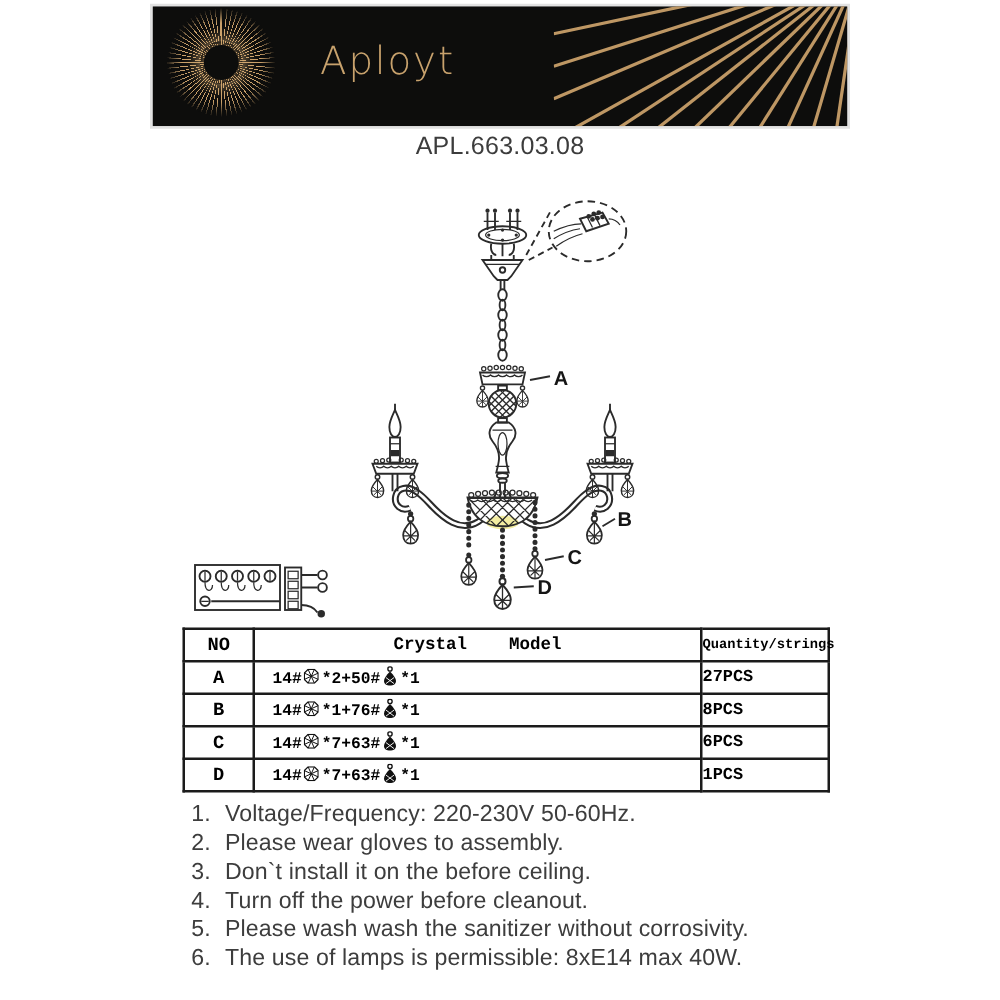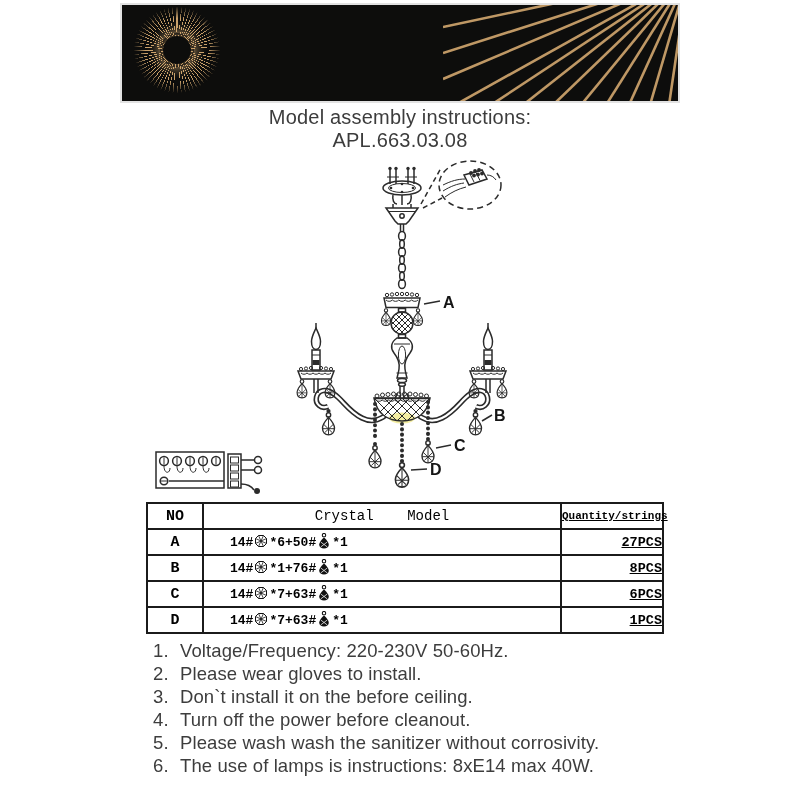--- a/index.html
+++ b/index.html
@@ -47,60 +47,60 @@
   .tube-i{stroke:#ffffff;fill:none;stroke-width:2.2;}
   .dlabel{font-family:"Liberation Sans",sans-serif;font-weight:bold;font-size:16px;fill:#151515;}
   
   .parts-table{
     position:absolute;left:146px;top:502px;width:518px;
     border-collapse:collapse;table-layout:fixed;
     font-family:"Liberation Mono","DejaVu Sans Mono",monospace;color:#000;
   }
   .parts-table td{border:2px solid #1b1b1b;padding:0;height:24px;vertical-align:middle;}
   .parts-table td.c-no{width:54px;text-align:center;font-size:15px;font-weight:700;}
-  .parts-table td.c-qty{width:100px;text-align:right;font-size:13.5px;font-weight:700;text-decoration:underline;}
-  td.h-model{text-align:center;font-size:14px;font-weight:400;white-space:pre;}
+  .parts-table td.c-qty{width:100px;text-align:left;font-size:13.5px;font-weight:700;}
+  td.h-model{text-align:center;font-size:14px;font-weight:700;white-space:pre;}
   td.h-qty{font-size:11px !important;}
-  .model-cell{display:flex;align-items:center;padding-left:26px;font-size:13px;font-weight:700;gap:1px;}
+  .model-cell{display:flex;align-items:center;padding-left:14px;font-size:13px;font-weight:700;gap:1px;}
   .model-cell svg{display:block;margin:0 1px 2px 1px;}
   
   .instructions{
     position:absolute;left:153px;top:639px;width:560px;
     color:#3d3d3d;font-size:18.5px;line-height:23px;font-weight:400;letter-spacing:.1px;
   }
   .li{display:flex;}
   .li .num{width:27px;flex:0 0 27px;}
   .li .txt{flex:1;}
 </style>
 </head>
 <body>
 
 <div class="banner">
   <div class="sunburst"></div>
+  <div class="brand-name">Aployt</div>
   <svg class="rays" width="235" height="96" viewBox="0 0 235 96">
     <g stroke="#c9a06a" stroke-width="2.6" opacity="0.95">
       <line x1="245" y1="-30" x2="0" y2="-2"></line>
       <line x1="245" y1="-30" x2="0" y2="22"></line>
       <line x1="245" y1="-30" x2="0" y2="48"></line>
       <line x1="245" y1="-30" x2="0" y2="74"></line>
       <line x1="245" y1="-30" x2="12" y2="100"></line>
       <line x1="245" y1="-30" x2="48" y2="100"></line>
       <line x1="245" y1="-30" x2="80" y2="100"></line>
       <line x1="245" y1="-30" x2="110" y2="100"></line>
       <line x1="245" y1="-30" x2="138" y2="100"></line>
       <line x1="245" y1="-30" x2="163" y2="100"></line>
       <line x1="245" y1="-30" x2="186" y2="100"></line>
       <line x1="245" y1="-30" x2="207" y2="100"></line>
       <line x1="245" y1="-30" x2="226" y2="100"></line>
     </g>
   </svg>
 </div>
 
 <div class="title-block">
-  <div>Model assembly instructions:</div>
   <div>APL.663.03.08</div>
 </div>
 
 <svg class="diagram" width="540" height="344" viewBox="0 0 540 344">
   <defs>
     <g id="g-drop">
       <circle class="ln" cx="0" cy="2" r="2.3"></circle>
       <path class="ln" d="M0,4.6 C-4.5,9.5 -6.3,12.5 -6.3,15.8 C-6.3,20.3 -3.6,23 0,23 C3.6,23 6.3,20.3 6.3,15.8 C6.3,12.5 4.5,9.5 0,4.6 Z"></path>
       <path class="lt" d="M-5,12 L3.8,20.5 M5,12 L-3.8,20.5 M0,4.6 L0,23 M-6,16.5 L6,16.5"></path>
     </g>
@@ -318,21 +318,21 @@
 
   <tr>
     <td class="c-no">A</td>
     <td>
           <div class="model-cell">
       <span>14#</span>
       <svg width="12" height="12" viewBox="0 0 12 12">
               <polygon points="3.5,0.5 8.5,0.5 11.5,3.5 11.5,8.5 8.5,11.5 3.5,11.5 0.5,8.5 0.5,3.5" fill="none" stroke="#111"></polygon>
               <path d="M3.5,0.5 L8.5,11.5 M8.5,0.5 L3.5,11.5 M0.5,3.5 L11.5,8.5 M11.5,3.5 L0.5,8.5" stroke="#111" stroke-width="0.8" fill="none"></path>
             </svg>
-      <span>*6+50#</span>
+      <span>*2+50#</span>
       <svg width="12" height="16" viewBox="0 0 11 15">
               <circle cx="5.5" cy="2" r="1.6" stroke="#111" fill="none"></circle>
               <path d="M5.5,4 C2.5,7 1,9.5 1,11 C1,13.2 3,14.5 5.5,14.5 C8,14.5 10,13.2 10,11 C10,9.5 8.5,7 5.5,4 Z" fill="#111"></path>
               <path d="M2.5,8.5 L8.5,13 M8.5,8.5 L2.5,13" stroke="#fff" stroke-width="0.7"></path>
             </svg>
       <span>*1</span>
     </div>
         </td>
     <td class="c-qty">27PCS</td>
   </tr>
@@ -402,31 +402,31 @@
 </tbody>
   </table>
 
 <div class="instructions">
   <div class="li">
     <span class="num">1.</span>
     <span class="txt">Voltage/Frequency: 220-230V 50-60Hz.</span>
   </div>
   <div class="li">
     <span class="num">2.</span>
-    <span class="txt">Please wear gloves to install.</span>
+    <span class="txt">Please wear gloves to assembly.</span>
   </div>
   <div class="li">
     <span class="num">3.</span>
     <span class="txt">Don`t install it on the before ceiling.</span>
   </div>
   <div class="li">
     <span class="num">4.</span>
     <span class="txt">Turn off the power before cleanout.</span>
   </div>
   <div class="li">
     <span class="num">5.</span>
     <span class="txt">Please wash wash the sanitizer without corrosivity.</span>
   </div>
   <div class="li">
     <span class="num">6.</span>
-    <span class="txt">The use of lamps is instructions: 8xE14 max 40W.</span>
+    <span class="txt">The use of lamps is permissible: 8xE14 max 40W.</span>
   </div>
 </div>
 
 </body></html>

